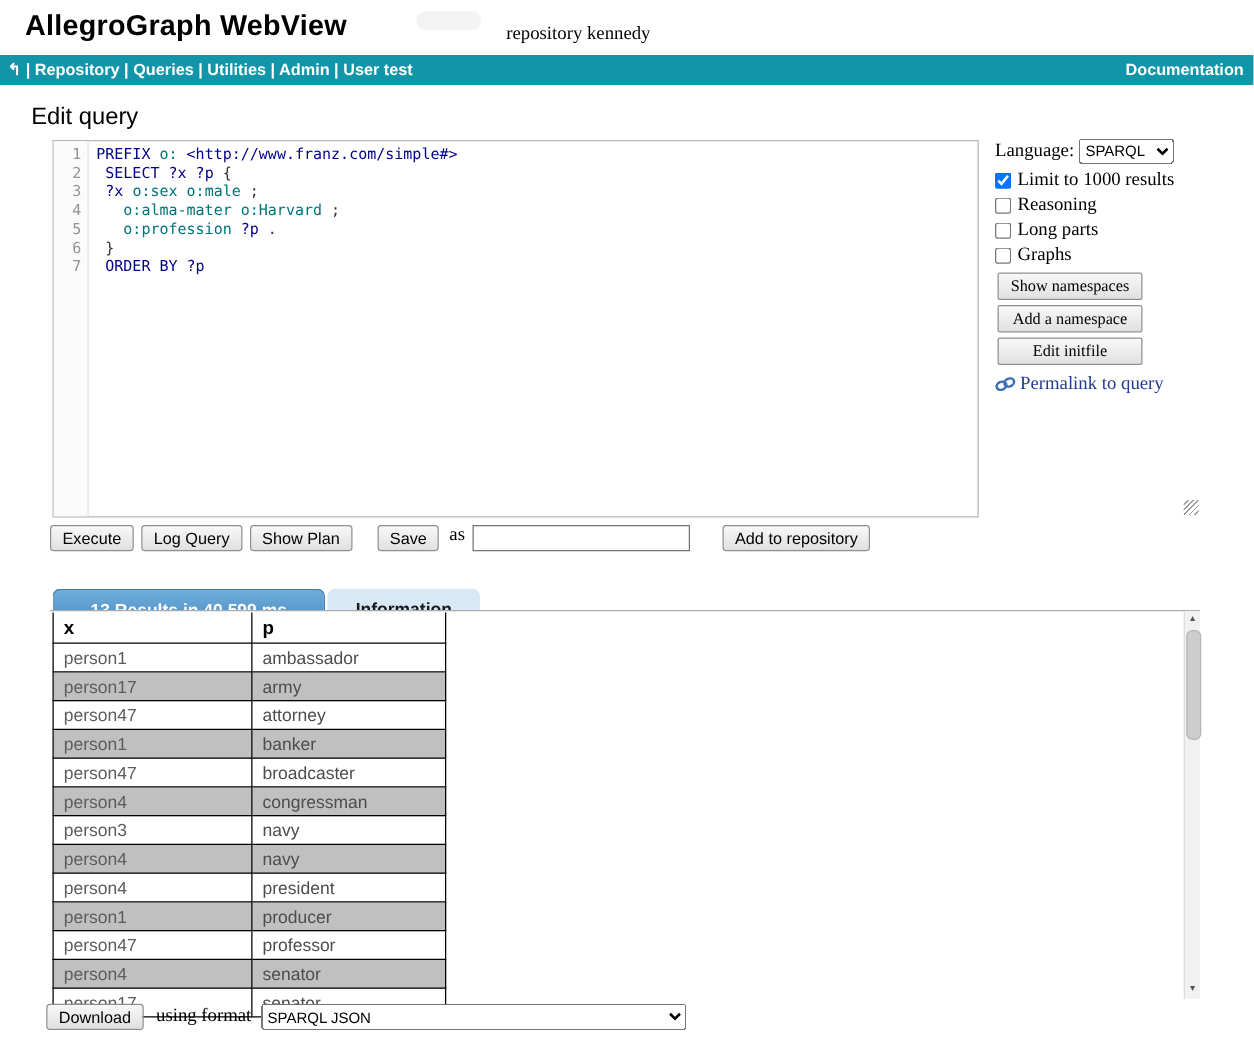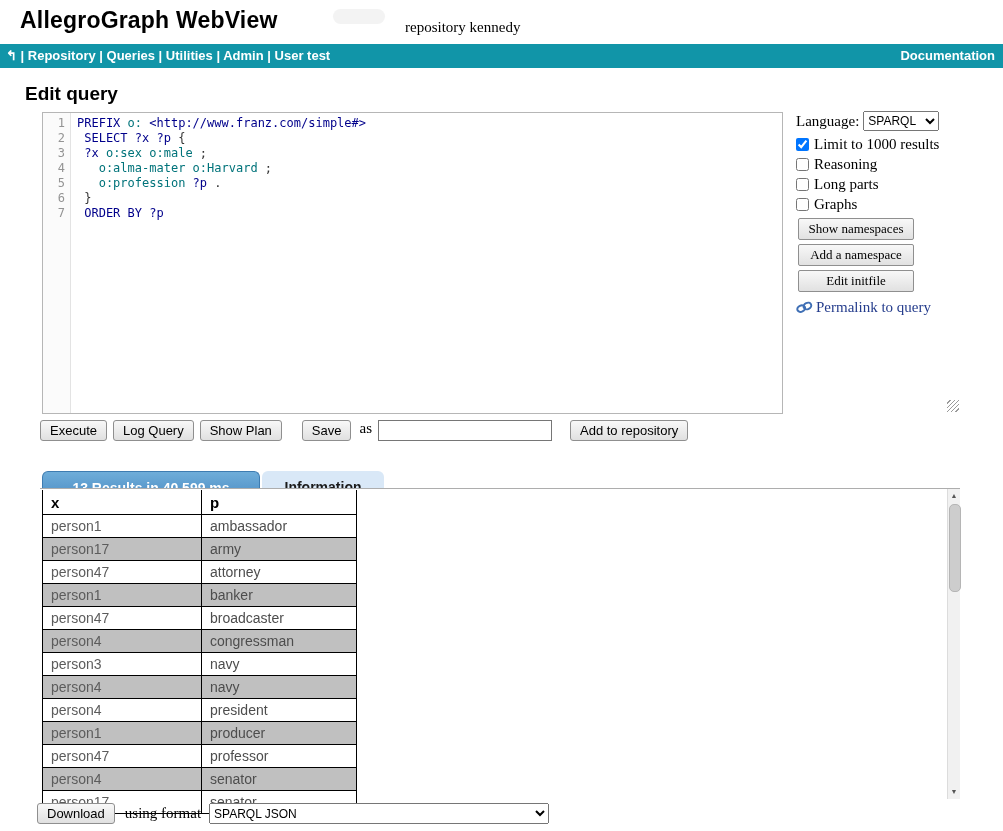--- a/index.html
+++ b/index.html
@@ -13,21 +13,21 @@
   .repo-label{position:absolute;left:405px;top:19px;font-size:15px;font-family:"Liberation Serif",serif;}
 
   
   .navbar{position:absolute;left:0;top:44px;width:100%;height:24px;background:#1195a8;
           color:#fff;font-weight:bold;font-size:13px;line-height:24px;}
   .nav-left{position:absolute;left:6px;top:0;white-space:pre;}
   .nav-link{color:#fff;text-decoration:none;cursor:pointer;}
   .nav-sep{color:#fff;}
   .nav-doc{position:absolute;right:8px;top:0;color:#fff;text-decoration:none;cursor:pointer;}
 
-  .page-title{position:absolute;left:25px;top:83px;font-size:19px;font-weight:bold;}
+  .page-title{position:absolute;left:25px;top:83px;font-size:19px;font-weight:normal;}
 
   
   .editor{position:absolute;left:42px;top:112px;width:741px;height:302px;border:1px solid #b6b6b6;
           display:flex;background:#fff;box-sizing:border-box;}
   .gutter{width:28px;background:#fbfbfb;border-right:1px solid #e3e3e3;text-align:right;
           padding:3px 5px 0 0;box-sizing:border-box;color:#949494;
           font:12px/15px "DejaVu Sans Mono",monospace;}
   .code{flex:1;padding:3px 0 0 6px;font:12px/15px "DejaVu Sans Mono",monospace;white-space:pre;color:#333;}
   .tok-kw,.tok-var,.tok-url{color:#00008b;}
   .tok-id{color:#00737a;}
@@ -43,21 +43,21 @@
   .opt{display:flex;align-items:center;gap:5px;height:20px;cursor:pointer;}
   .opt input{margin:0;width:13px;height:13px;}
   .side-btn{display:block;width:116px;margin:4px 0 0 2px;font-family:"Liberation Serif",serif;font-size:13px;
             padding:2px 0;background:linear-gradient(#f8f8f8,#e1e1e1);border:1px solid #8f8f8f;border-radius:2px;cursor:pointer;}
   .permalink{display:flex;align-items:center;gap:3px;margin-top:7px;color:#243c8c;cursor:pointer;text-decoration:none;}
 
   
   .actions{position:absolute;left:40px;top:420px;display:flex;}
   button.std{font-family:"Liberation Sans",sans-serif;font-size:13px;padding:2px 9px;height:21px;
              background:linear-gradient(#f8f8f8,#e0e0e0);border:1px solid #8f8f8f;border-radius:3px;cursor:pointer;}
-  .ml6{margin-left:6px;} .ml20{margin-left:20px;} .ml26{margin-left:18px;}
+  .ml6{margin-left:6px;} .ml20{margin-left:20px;} .ml26{margin-left:26px;}
   .as-label{margin-left:8px;font-family:"Liberation Serif",serif;font-size:15px;}
   .save-input{width:168px;height:17px;border:1px solid #767676;margin-left:6px;}
 
   
   .tabs{position:absolute;left:42px;top:455px;height:33px;display:flex;margin-top:16px;}
   .tab-active{width:218px;background:linear-gradient(#6fadd9,#4788c1);color:#fff;font-weight:bold;font-size:14px;
               text-align:center;line-height:33px;border-radius:6px 6px 0 0;border:1px solid #3e7cb1;border-bottom:none;
               box-sizing:border-box;cursor:pointer;}
   .tab-inactive{width:122px;margin-left:2px;background:#d9e8f7;color:#1a1a1a;font-weight:bold;font-size:14px;
               text-align:center;line-height:33px;border-radius:6px 6px 0 0;cursor:pointer;}

